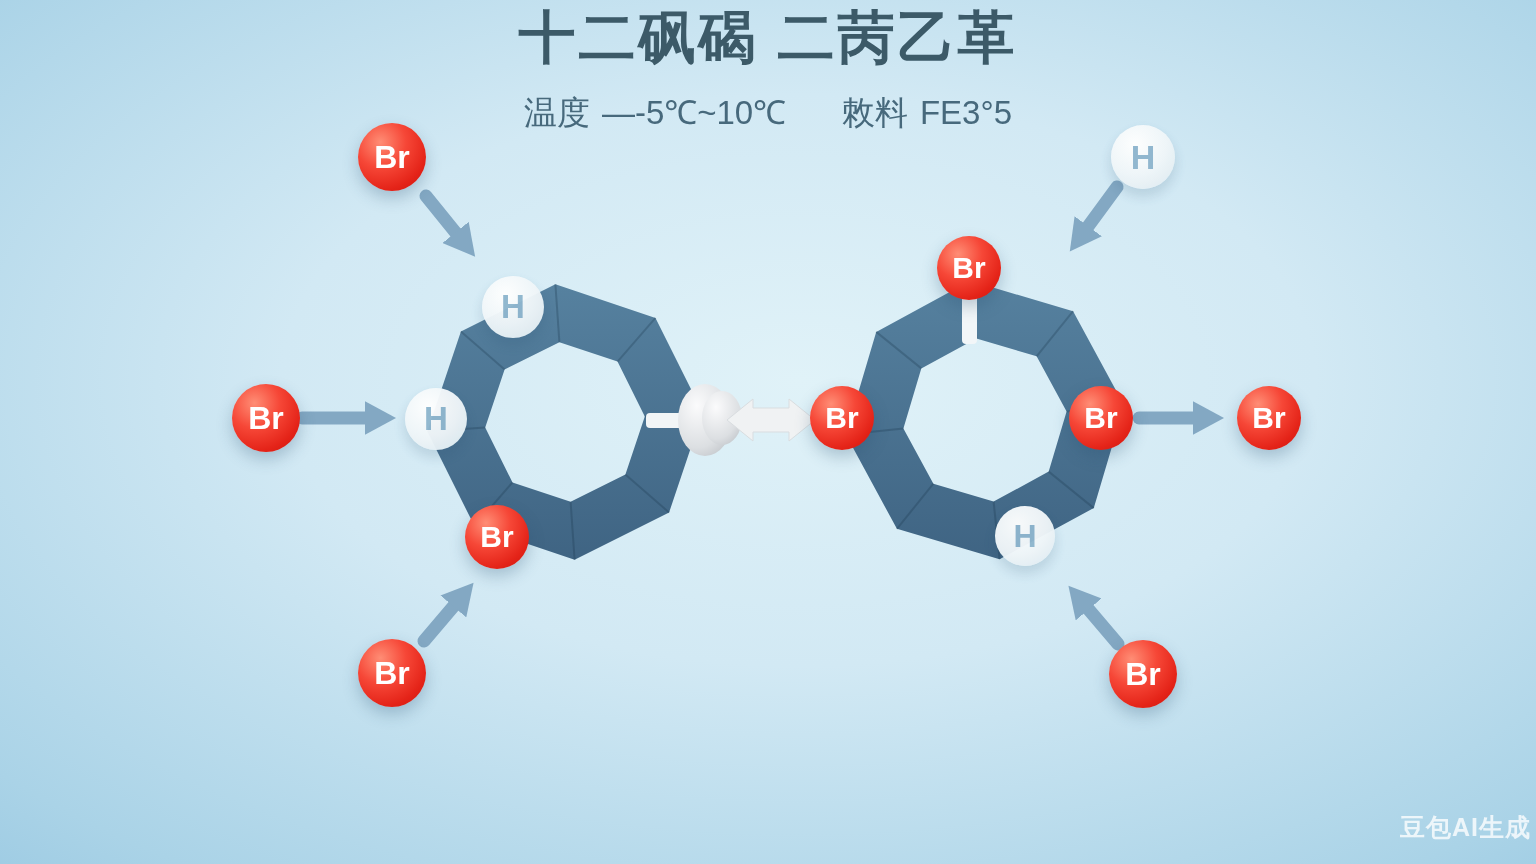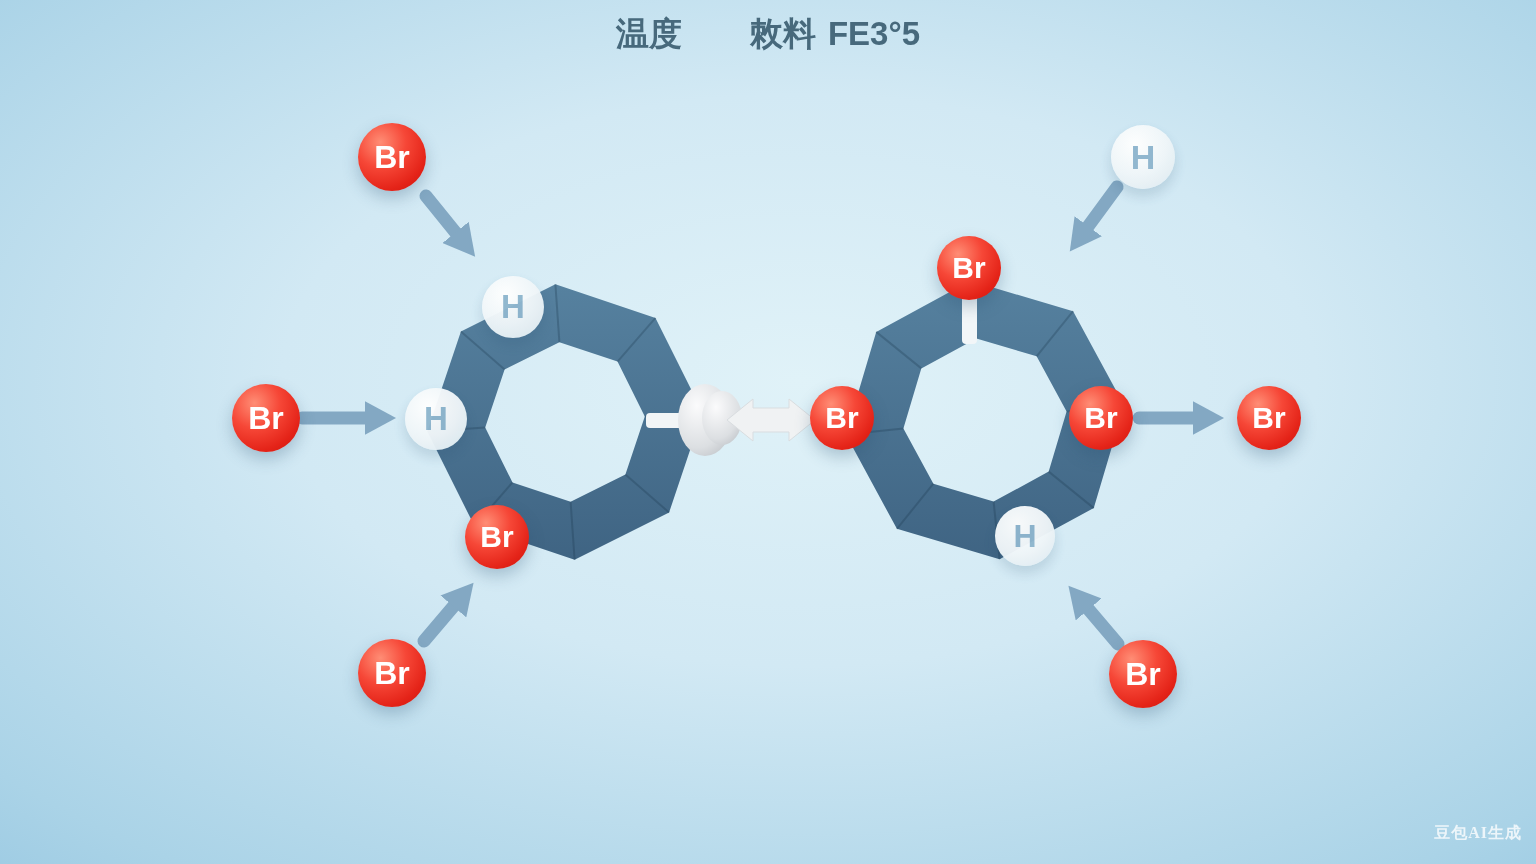--- a/index.html
+++ b/index.html
@@ -22,30 +22,29 @@
   }
   .atom-h{
     background:radial-gradient(circle at 38% 30%, #ffffff 0%, #f0f6f9 52%, #dbe9ef 100%);
     color:#8fb6ce;
     box-shadow:0 7px 14px rgba(40,80,110,.18);
     opacity:.96;
   }
   .caption{position:absolute; left:0; right:0; top:662; text-align:center; color:#3c5a68;}
   .caption-title{font-size:57px; font-weight:700; letter-spacing:3px;}
   .caption-sub{
-    margin-top:12px; font-size:33px; color:#47697c; font-weight:700;
+    margin-top:12px; font-size:33px; color:#47697c; font-weight:400;
     display:flex; justify-content:center; align-items:baseline;
   }
   .caption-sub .lbl{margin-right:12px;}
   .group-gap{display:inline-block; width:56px;}
   .watermark{
-    position:absolute; right:14px; bottom:20px;
-    font-size:16px; font-weight:700; letter-spacing:1px;
+    position:absolute; right:5px; bottom:20px;
+    font-size:25px; font-weight:700; letter-spacing:1px;
     color:rgba(255,255,255,.78);
-    font-family:Liberation Serif, serif;
   }
 </style>
 </head>
 <body>
 
 <div class="stage">
 
   <svg class="scene" id="scene-svg" width="1536" height="864" viewBox="0 0 1536 864">
     <defs>
       <linearGradient id="ringGrad" x1="0" y1="0" x2="0" y2="1">
@@ -111,22 +110,24 @@
       <div class="atom atom-br" style="left: 1069px; top: 386px; height: 64px; width: 64px; font-size: 30px;">Br</div>
       <div class="atom atom-br" style="left: 1237px; top: 386px; height: 64px; width: 64px; font-size: 30px;">Br</div>
       <div class="atom atom-br" style="left: 1109px; top: 640px; height: 68px; width: 68px; font-size: 32px;">Br</div>
       <div class="atom atom-h" style="left: 482px; top: 276px; height: 62px; width: 62px; font-size: 33px;">H</div>
       <div class="atom atom-h" style="left: 405px; top: 388px; height: 62px; width: 62px; font-size: 33px;">H</div>
       <div class="atom atom-h" style="left: 1111px; top: 125px; height: 64px; width: 64px; font-size: 34px;">H</div>
       <div class="atom atom-h" style="left: 995px; top: 506px; height: 60px; width: 60px; font-size: 32px;">H</div>
     </div>
 
   <div class="caption">
+    <div class="caption-title">十二砜碣 二苪乙革</div>
     <div class="caption-sub">
       <span class="lbl">温度</span>
+      <span>—-5℃~10℃</span>
       <span class="group-gap"></span>
       <span class="lbl">敇料</span>
       <span>FE3°5</span>
     </div>
   </div>
 
   <div class="watermark">豆包AI生成</div>
 </div>
 
 </body></html>

